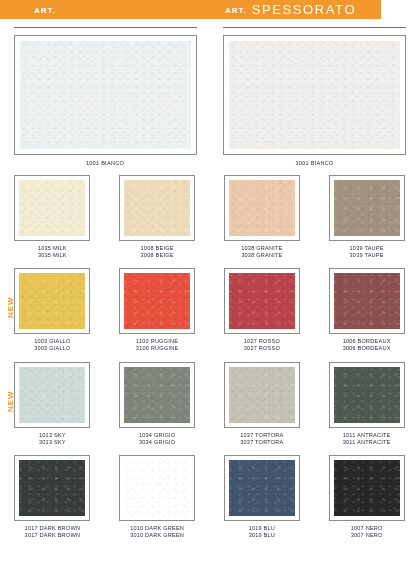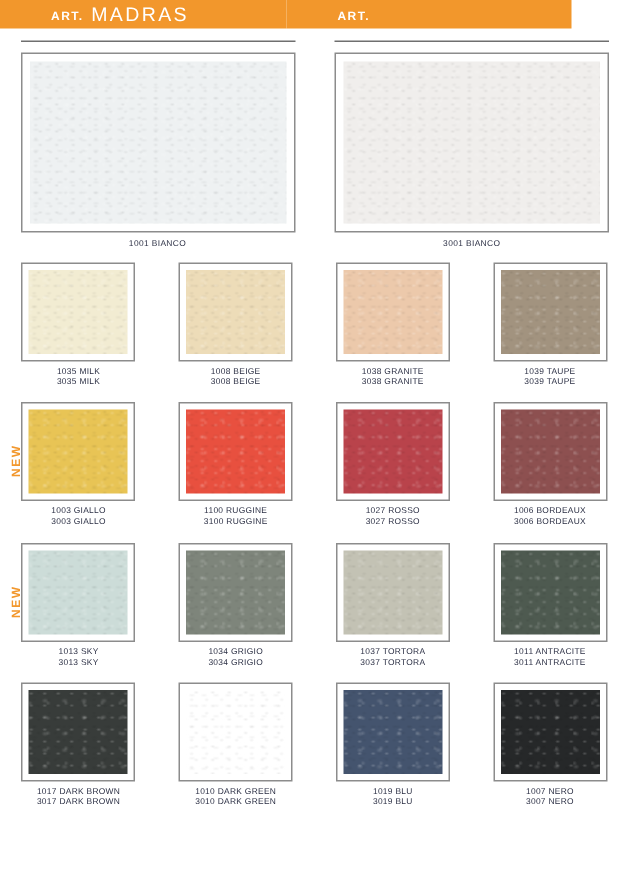--- a/index.html
+++ b/index.html
@@ -141,24 +141,24 @@
     writing-mode: vertical-rl;
     transform: rotate(180deg);
   }
 </style>
 </head>
 <body>
 
 <div class="header-row">
   <div class="header-bar left">
     <span class="hdr-art">ART.</span>
-    <span class="hdr-name">MADRAS</span>
   </div>
   <div class="header-bar right">
     <span class="hdr-art">ART.</span>
+    <span class="hdr-name">SPESSORATO</span>
   </div>
 </div>
 
 <div class="rules">
   <div class="rule-cell">
     <div class="rule"></div>
   </div>
   <div class="rule-cell right">
     <div class="rule"></div>
   </div>

